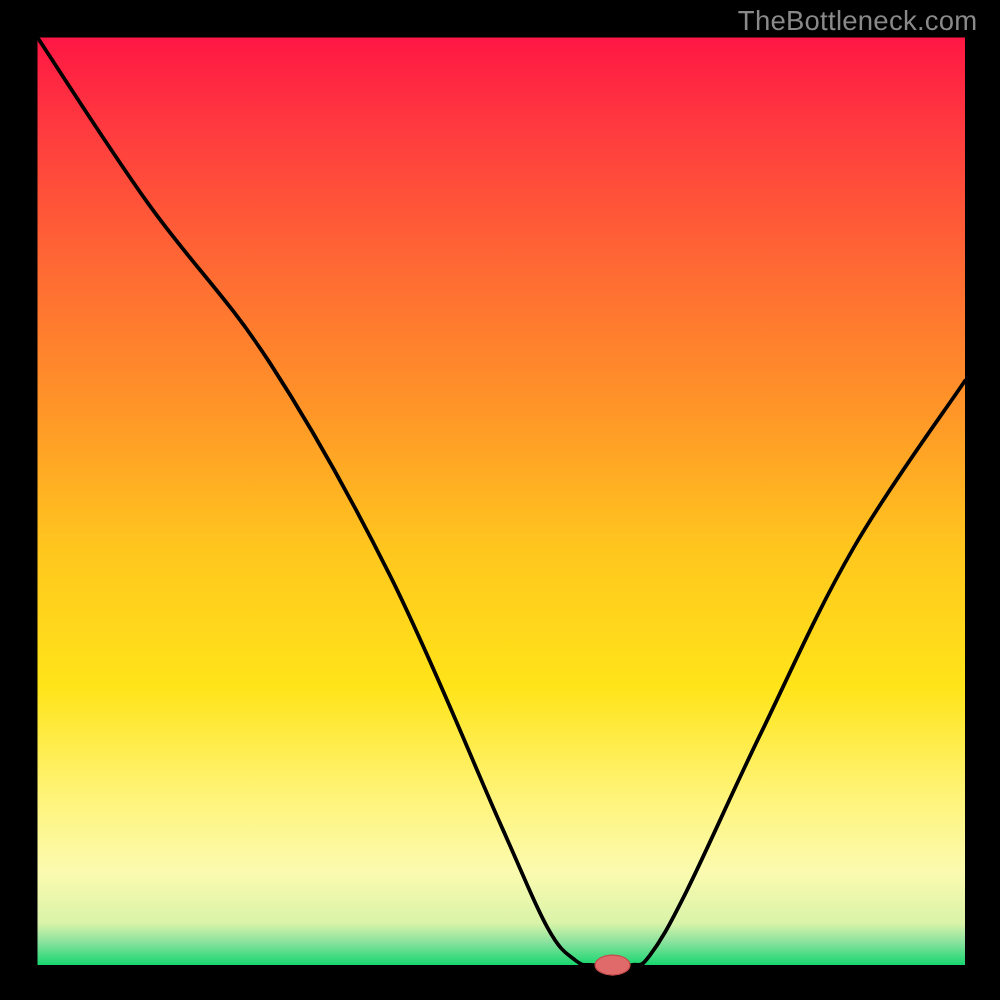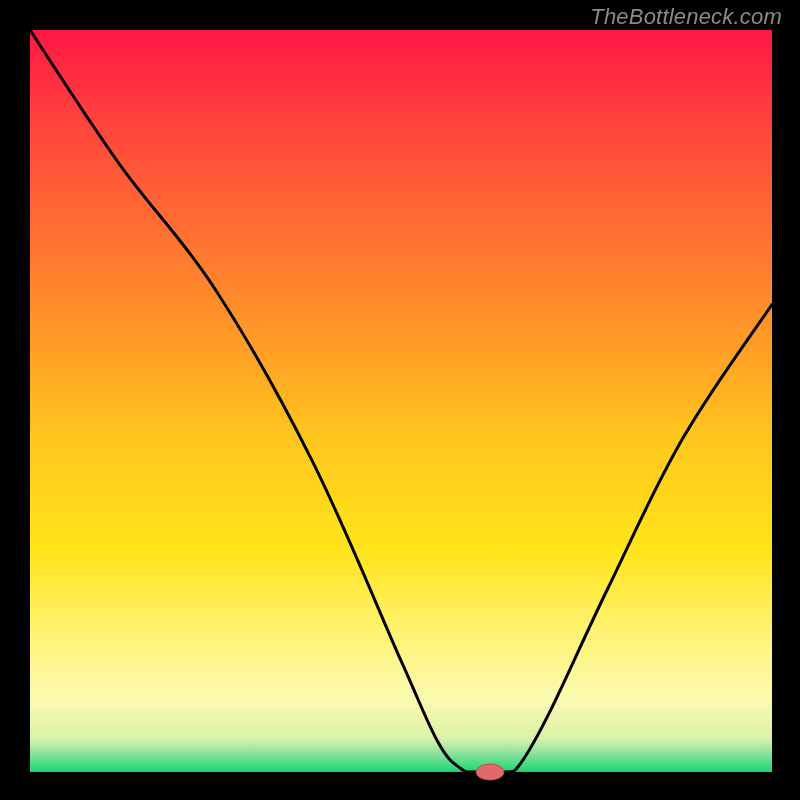--- a/index.html
+++ b/index.html
@@ -8,21 +8,20 @@
     width: 800px;
     height: 800px;
     background: #000;
     overflow: hidden;
   }
   .frame {
     position: relative;
     width: 800px;
     height: 800px;
     background: #000;
-    font-style: italic;
   }
   .watermark {
     position: absolute;
     top: 4px;
     right: 18px;
     font-family: Arial, Helvetica, sans-serif;
     font-size: 22px;
     font-weight: 500;
     color: #898989;
     letter-spacing: 0.2px;

